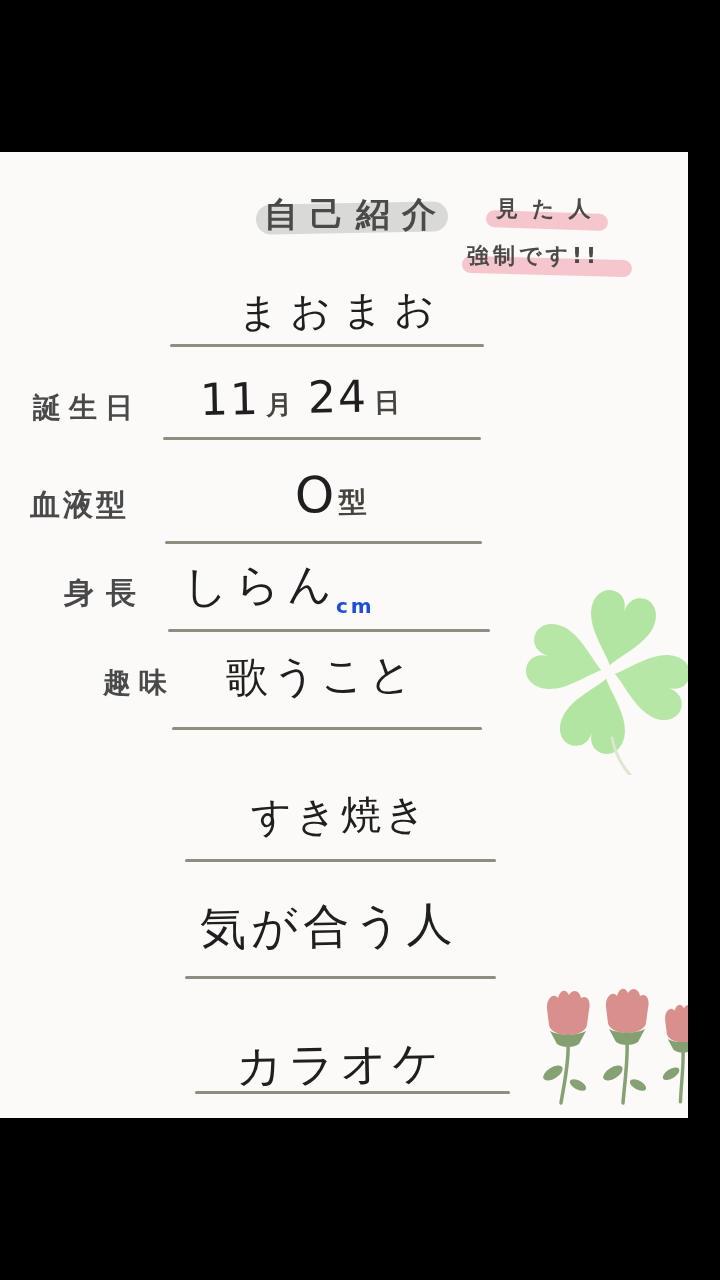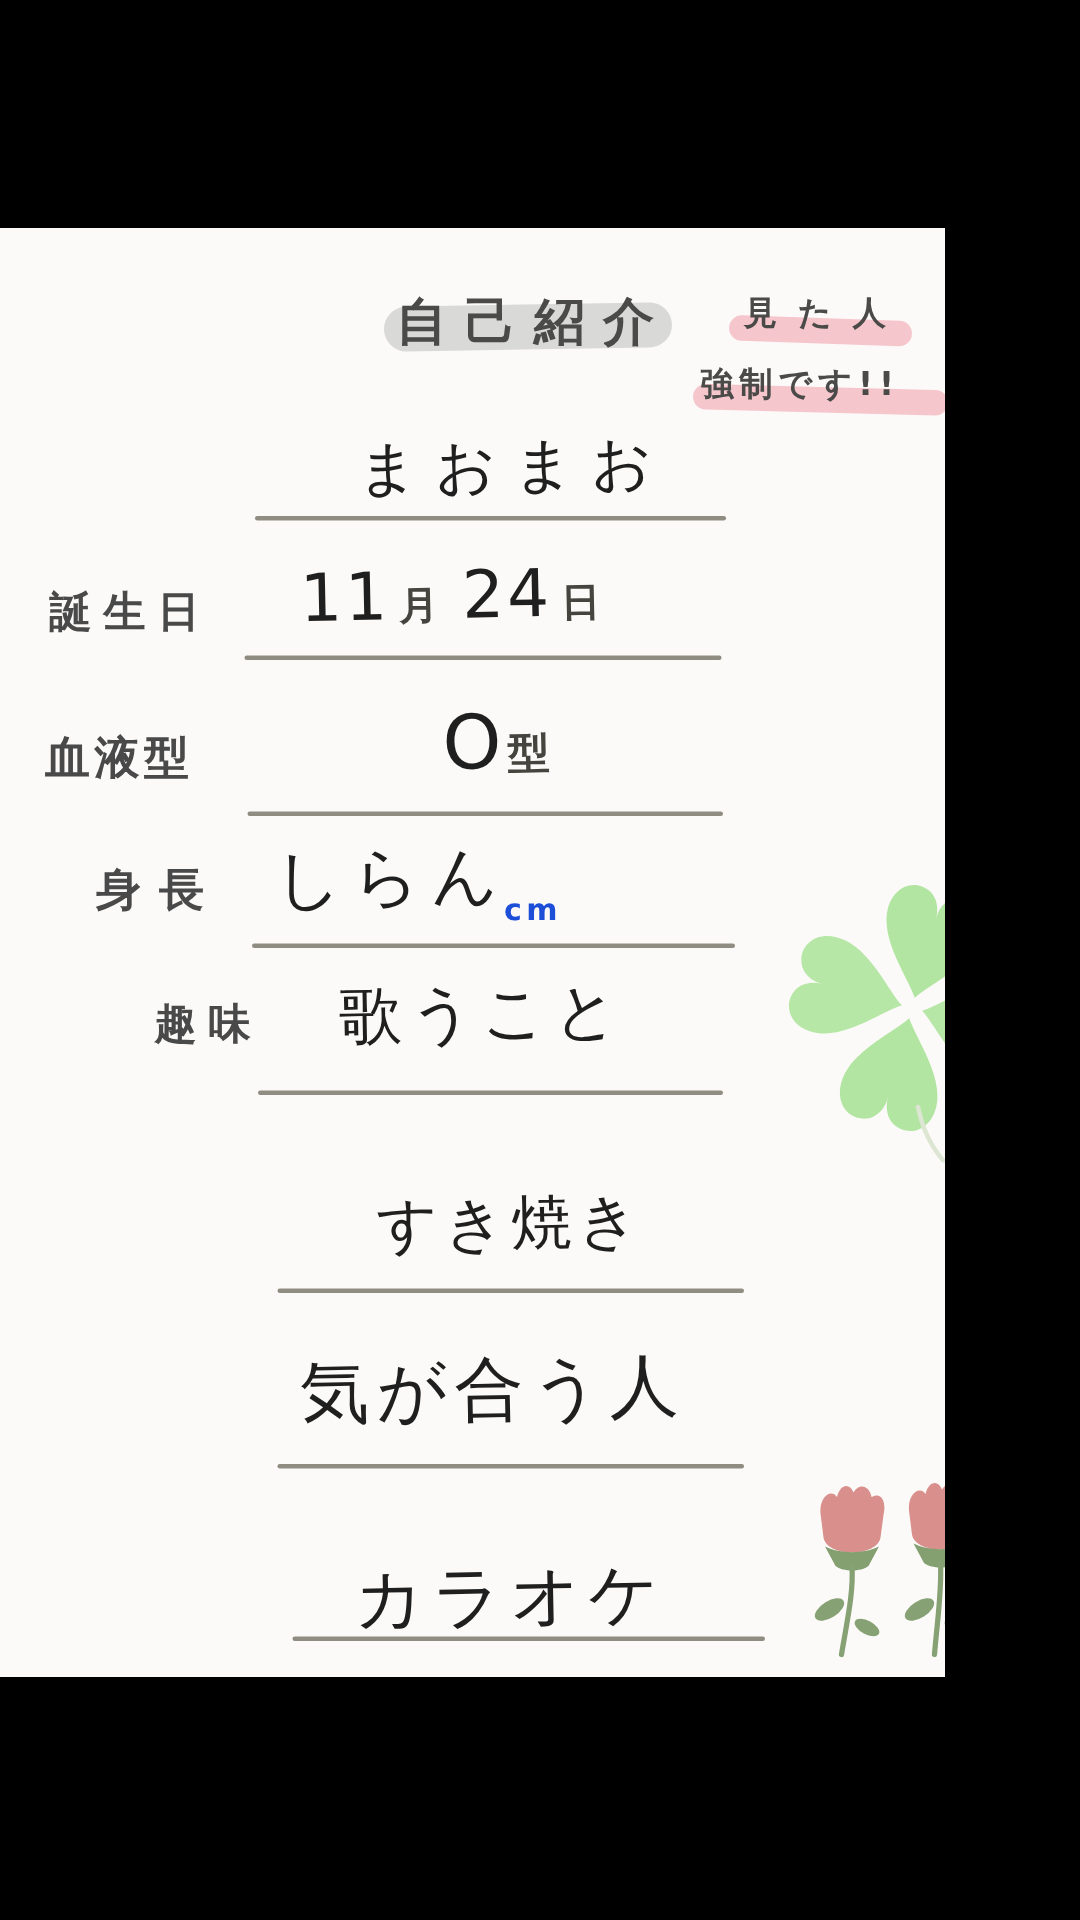--- a/index.html
+++ b/index.html
@@ -1,17 +1,17 @@
 <!DOCTYPE html>
 <html><head>
 <meta charset="utf-8">
 <style>
   * { margin:0; padding:0; box-sizing:border-box; }
   body { background:#000; font-family:"DejaVu Sans", sans-serif; }
-  .stage { position:relative; width:630px; height:1280px; background:#fcfaf8; overflow:hidden; }
+  .stage { position:relative; width:688px; height:1280px; background:#fcfaf8; overflow:hidden; }
   .bar { position:absolute; left:0; width:720px; background:#000; }
   .bar.top { top:0; height:152px; }
   .bar.bottom { top:1118px; height:162px; }
 
   .hl { position:absolute; }
   .hl.gray { background:#d9d9d7; border-radius:15px; }
   .hl.pink { background:#f6c6cd; border-radius:9px; }
 
   .t { position:absolute; color:#4a4a48; font-weight:600; white-space:nowrap; }
   .lbl { position:absolute; color:#49494a; font-weight:600; white-space:nowrap; }

